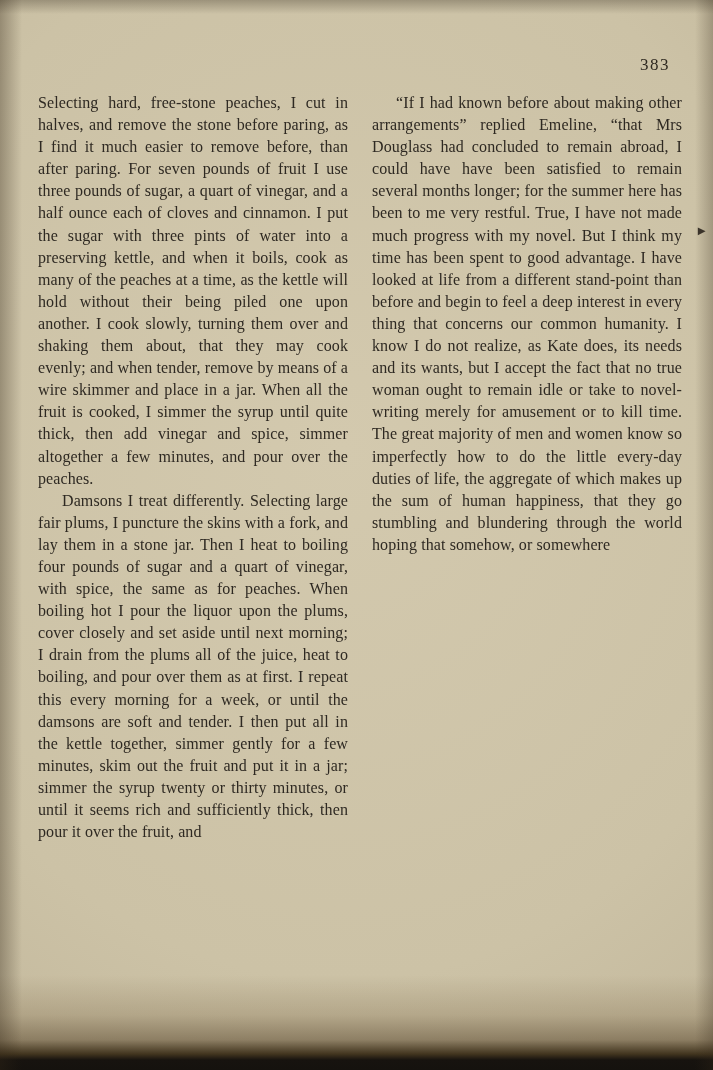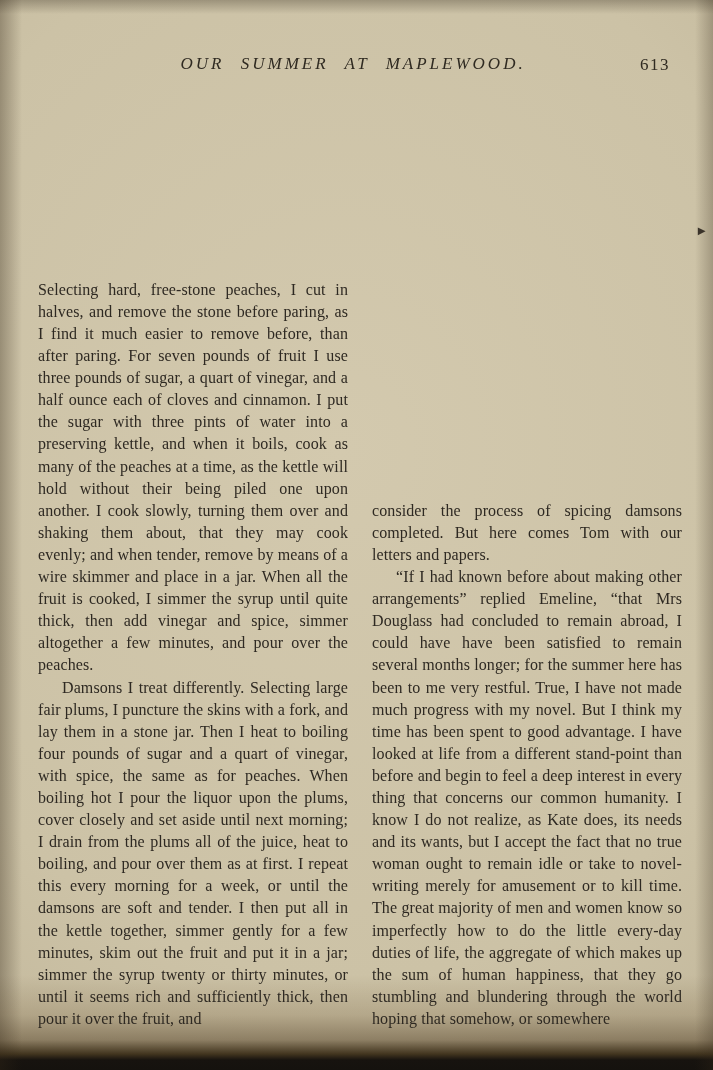--- a/index.html
+++ b/index.html
@@ -58,21 +58,20 @@
   }
   .columns {
     position: absolute;
     top: 92px;
     left: 38px;
     right: 31px;
     bottom: 40px;
     display: flex;
     gap: 24px;
     overflow: hidden;
-    align-items: flex-end;
   }
   .col {
     flex: 1 1 0;
     text-align: justify;
     font-size: 16px;
     line-height: 22.1px;
     letter-spacing: 0.1px;
     hyphens: auto;
     -webkit-hyphens: auto;
   }
@@ -91,30 +90,28 @@
     color: #3a332a;
     line-height: 1;
   }
 </style>
 </head>
 <body>
 
 <div class="page">
 
   <div class="running-head">
-    <span class="running-title">OUR SUMMER AT MAPLEWOOD.</span>
-    <span class="page-number">613</span>
+    <span class="page-number">383</span>
   </div>
 
   <div class="columns">
     <div class="col" id="col-left">
         <p class="no-indent">Selecting hard, free-stone peaches, I cut in halves, and remove the stone before paring, as I find it much easier to remove before, than after paring. For seven pounds of fruit I use three pounds of sugar, a quart of vinegar, and a half ounce each of cloves and cinnamon. I put the sugar with three pints of water into a preserving kettle, and when it boils, cook as many of the peaches at a time, as the kettle will hold without their being piled one upon another. I cook slowly, turning them over and shaking them about, that they may cook evenly; and when tender, remove by means of a wire skimmer and place in a jar. When all the fruit is cooked, I simmer the syrup until quite thick, then add vinegar and spice, simmer altogether a few minutes, and pour over the peaches.</p>
         <p>Damsons I treat differently. Selecting large fair plums, I puncture the skins with a fork, and lay them in a stone jar. Then I heat to boiling four pounds of sugar and a quart of vinegar, with spice, the same as for peaches. When boiling hot I pour the liquor upon the plums, cover closely and set aside until next morning; I drain from the plums all of the juice, heat to boiling, and pour over them as at first. I repeat this every morning for a week, or until the damsons are soft and tender. I then put all in the kettle together, simmer gently for a few minutes, skim out the fruit and put it in a jar; simmer the syrup twenty or thirty minutes, or until it seems rich and sufficiently thick, then pour it over the fruit, and</p>
       </div>
     <div class="col" id="col-right">
-        <p class="no-indent">consider the process of spicing damsons completed. But here comes Tom with our letters and papers.</p>
         <p>“If I had known before about making other arrangements” replied Emeline, “that Mrs Douglass had concluded to remain abroad, I could have have been satisfied to remain several months longer; for the summer here has been to me very restful. True, I have not made much progress with my novel. But I think my time has been spent to good advantage. I have looked at life from a different stand-point than before and begin to feel a deep interest in every thing that concerns our common humanity. I know I do not realize, as Kate does, its needs and its wants, but I accept the fact that no true woman ought to remain idle or take to novel-writing merely for amusement or to kill time. The great majority of men and women know so imperfectly how to do the little every-day duties of life, the aggregate of which makes up the sum of human happiness, that they go stumbling and blundering through the world hoping that somehow, or somewhere</p>
       </div>
   </div>
 
   <div class="margin-pointer">►</div>
 
 </div>
 
 </body></html>

